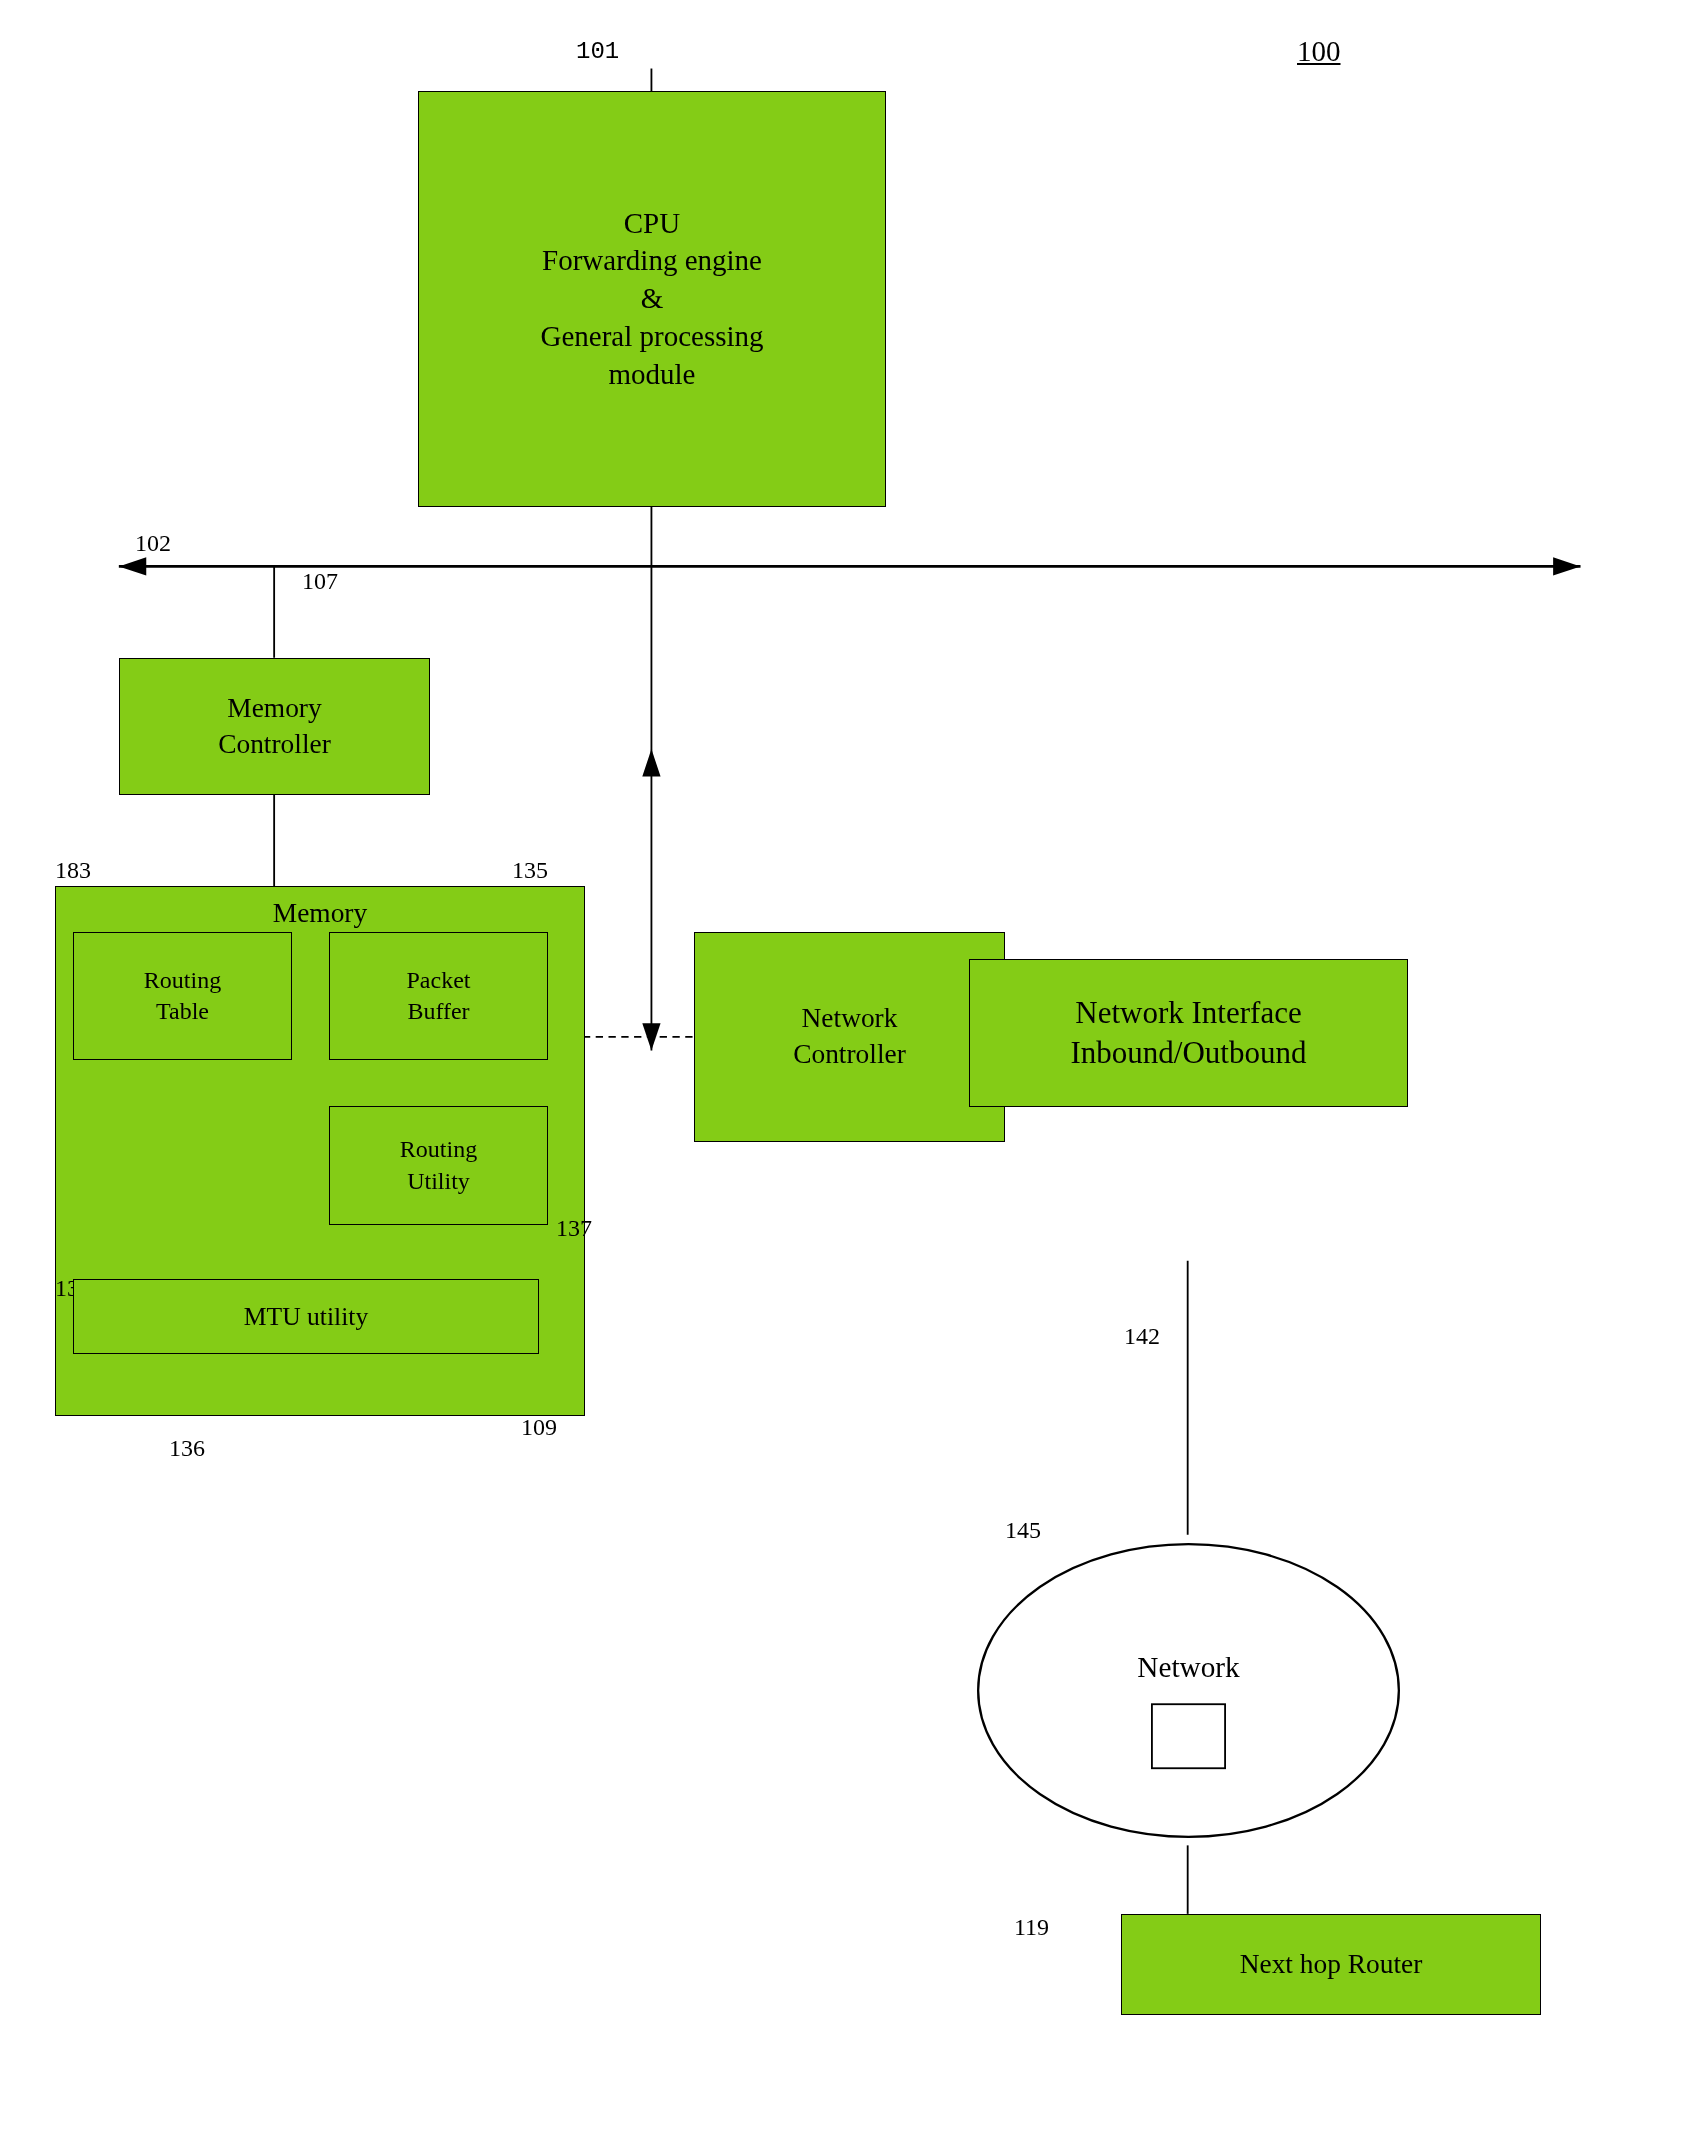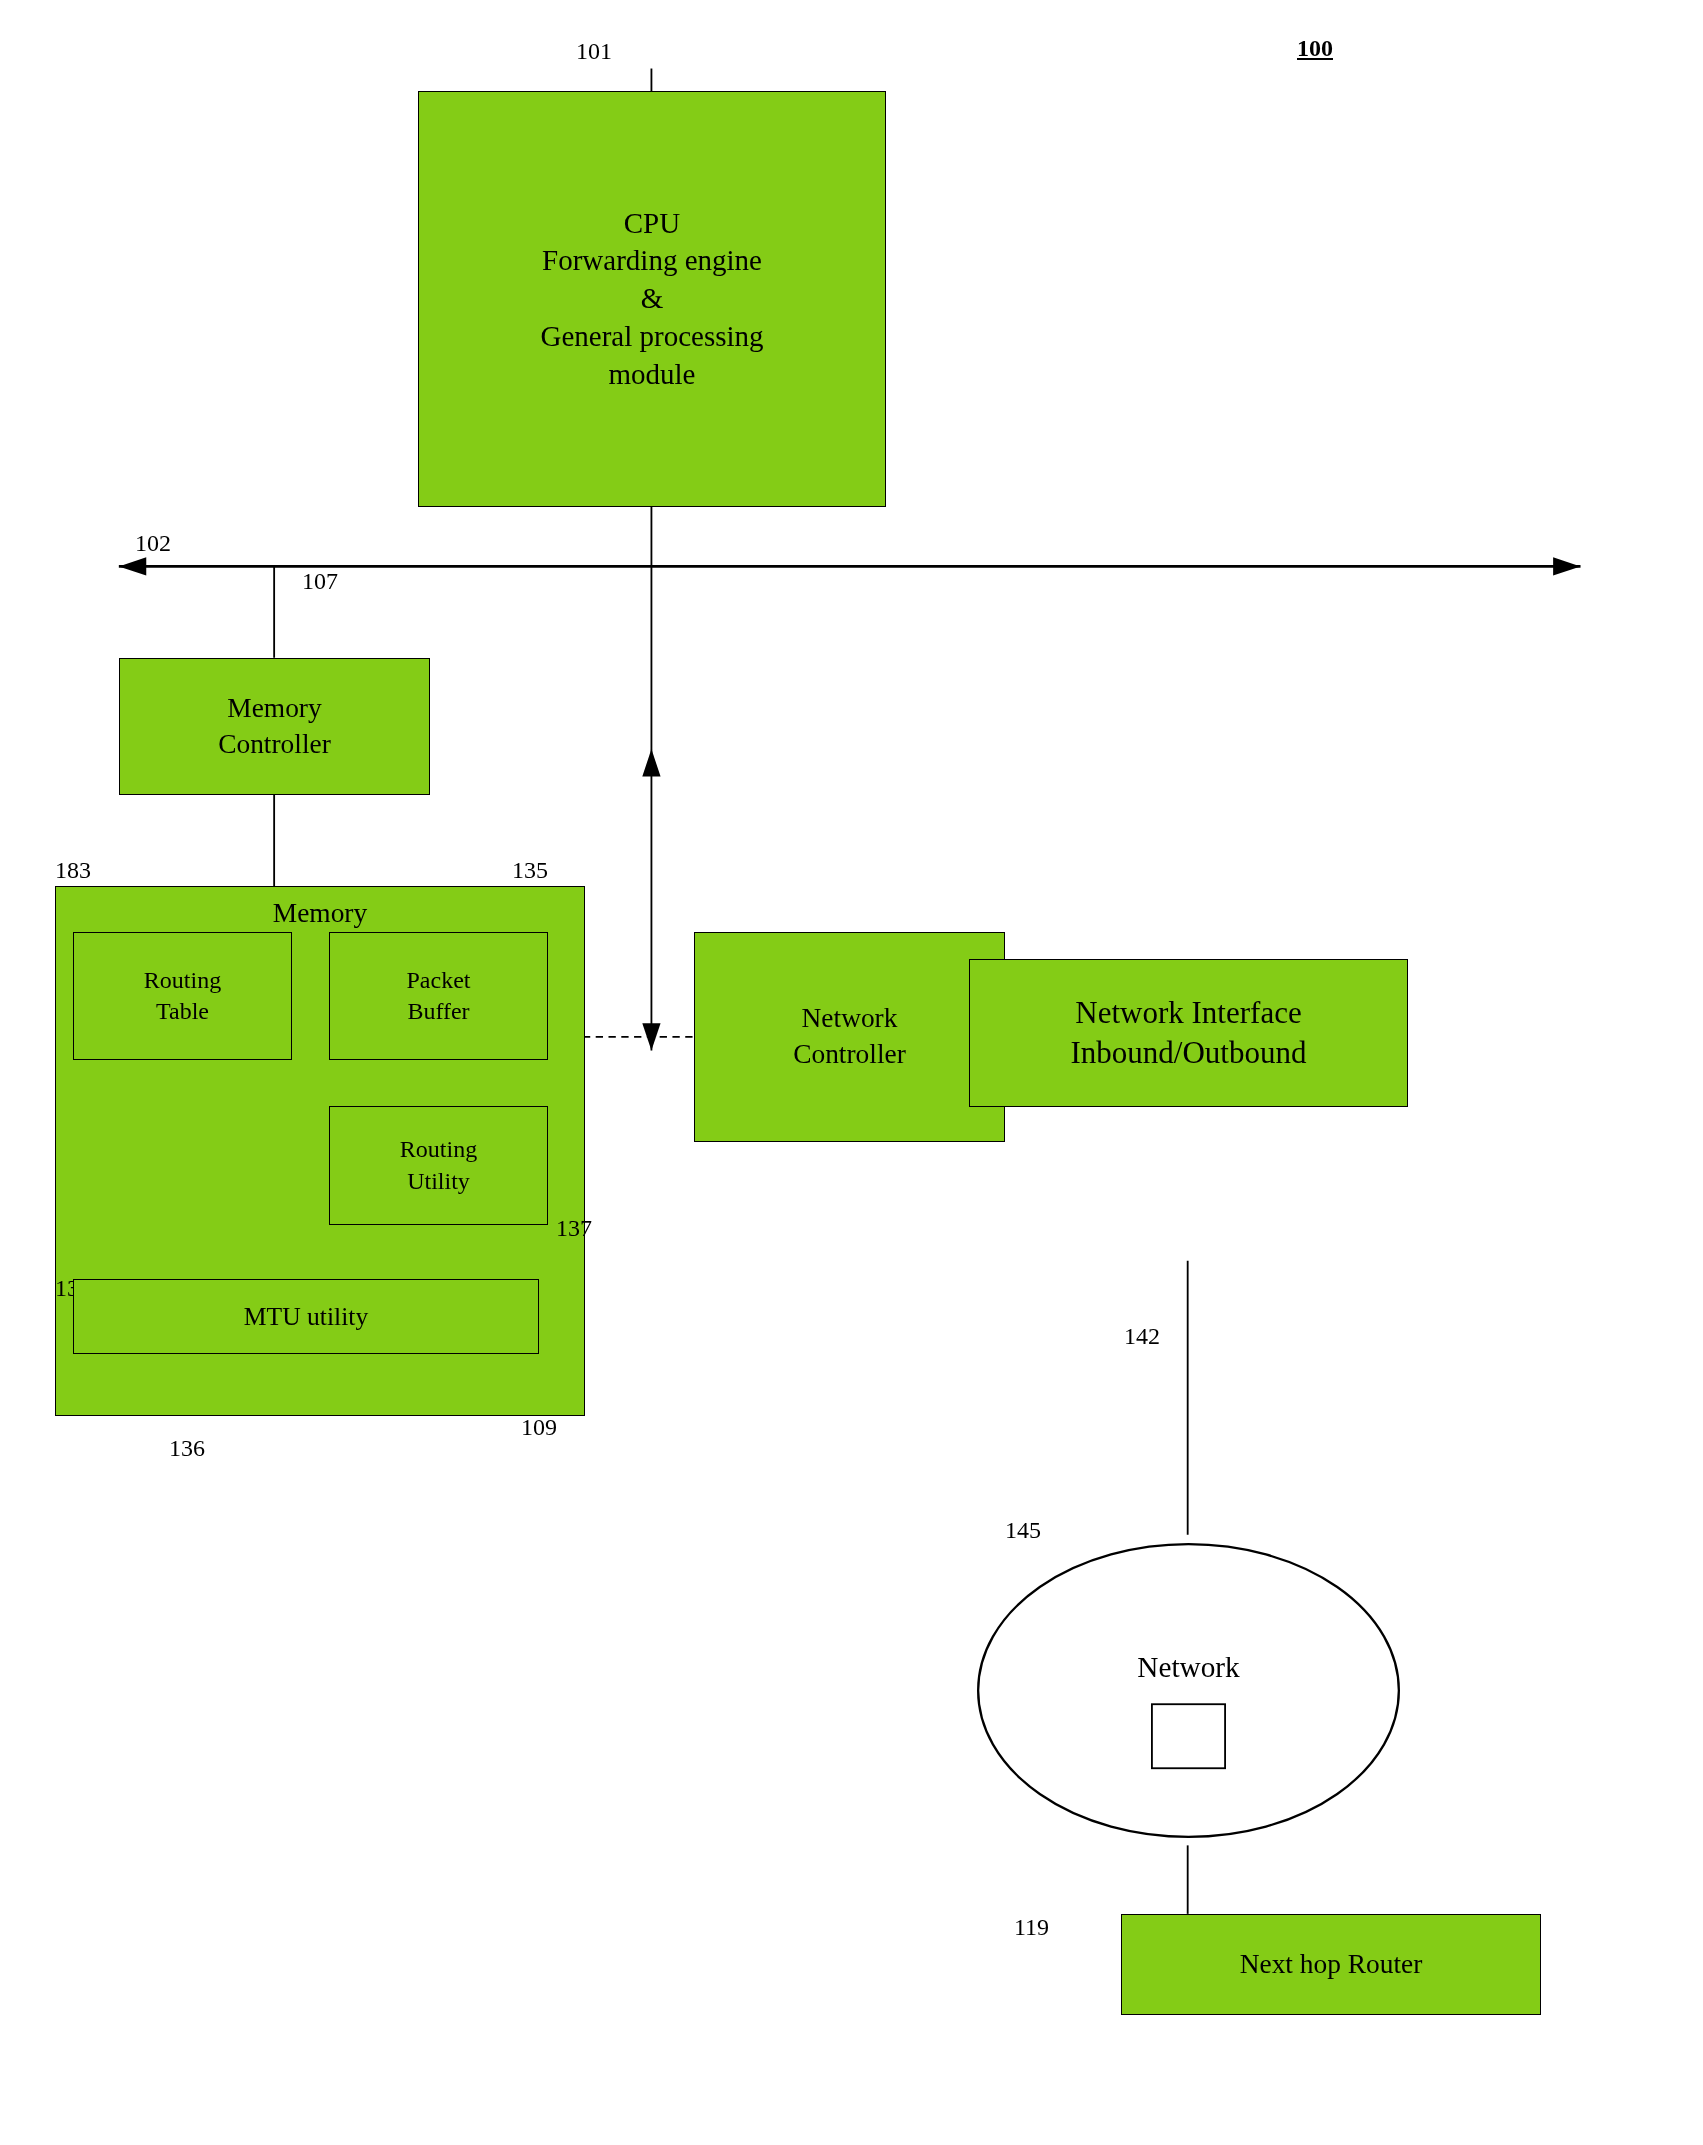--- a/index.html
+++ b/index.html
@@ -88,23 +88,23 @@
     <line x1="1060" y1="1135" x2="900" y2="1135" stroke="#000" stroke-width="2"></line>
     <polygon points="900,1135 930,1125 930,1145" fill="#000"></polygon>
 
     <line x1="1300" y1="1380" x2="1300" y2="1680" stroke="#000" stroke-width="2"></line>
 
     <line x1="1300" y1="2020" x2="1300" y2="2095" stroke="#000" stroke-width="2"></line>
 
     <line x1="610" y1="1135" x2="760" y2="1135" stroke="#000" stroke-width="2" stroke-dasharray="8,6"></line>
   </svg>
 
-  <span class="label-underline" style="top: 35px; left: 1297px; text-decoration: underline; font-size: 24px; font-weight: bold;">100</span>
+  <span class="label-underline" style="top: 35px; left: 1297px; text-decoration: underline; font-size: 29px; font-weight: normal;">100</span>
 
-  <span class="label" style="top:38px; left:576px;">101</span>
+  <span class="label" style="top:38px; left:576px;font-family:Liberation Mono, monospace;">101</span>
 
   <div class="box" style="top:91px; left:418px; width:468px; height:416px; font-size:29px;">
     <span>CPU<br>Forwarding engine<br>&amp;<br>General processing<br>module</span>
   </div>
 
   <span class="label" style="top:530px; left:135px;">102</span>
 
   <span class="label" style="top:568px; left:302px;">107</span>
 
   <div class="box" style="top:658px; left:119px; width:311px; height:137px; font-size:27.4px;">

